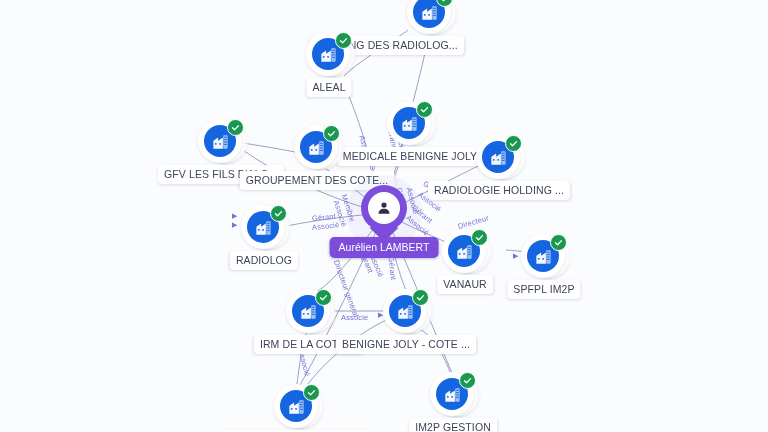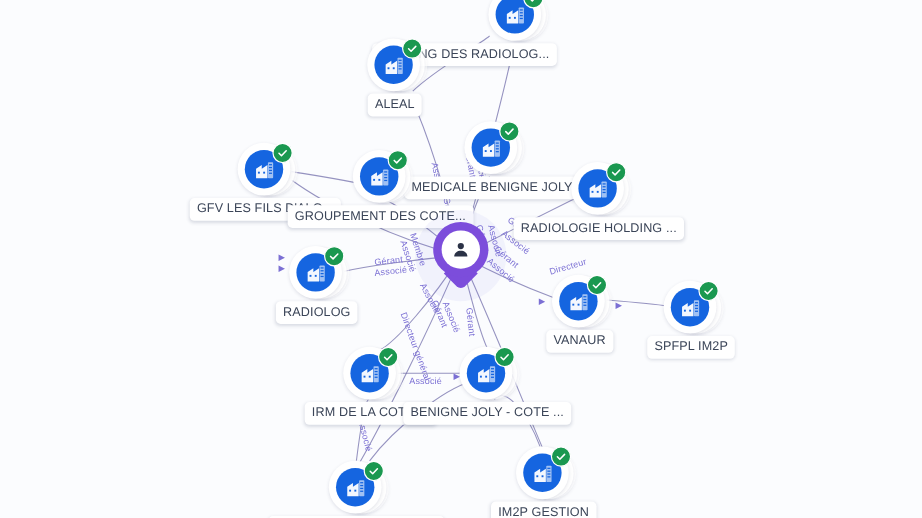--- a/index.html
+++ b/index.html
@@ -403,21 +403,21 @@
             </svg>
           </div>
           <div class="badge">
             <svg width="9" height="9" viewBox="0 0 24 24">
               <path d="M4 12.5l5.5 5.5L20 7" fill="none" stroke="#ffffff" stroke-width="3.4" stroke-linecap="round" stroke-linejoin="round"></path>
             </svg>
           </div>
         </div>
         <div class="node-label">RADIOLOG</div>
       </div>
-      <div class="node" style="left: 483px; top: 251px;">
+      <div class="node" style="left: 465px; top: 251px;">
         <div class="node-stack">
           <div class="stack-card c3"></div>
           <div class="stack-card c2"></div>
           <div class="stack-card c1"></div>
           <div class="disc">
             <svg width="19" height="19" viewBox="0 0 24 24">
               <path d="M3 21V11l6-4v4l6-4v14z" fill="#ffffff" opacity="0.95"></path>
               <rect x="15.5" y="4" width="5.5" height="17" rx="0.8" fill="#ffffff" opacity="0.6"></rect>
               <rect x="16.6" y="6" width="3.2" height="1.3" fill="#1565e0"></rect>
               <rect x="16.6" y="9" width="3.2" height="1.3" fill="#1565e0"></rect>
@@ -428,21 +428,21 @@
             </svg>
           </div>
           <div class="badge">
             <svg width="9" height="9" viewBox="0 0 24 24">
               <path d="M4 12.5l5.5 5.5L20 7" fill="none" stroke="#ffffff" stroke-width="3.4" stroke-linecap="round" stroke-linejoin="round"></path>
             </svg>
           </div>
         </div>
         <div class="node-label">VANAUR</div>
       </div>
-      <div class="node" style="left: 576px; top: 256px;">
+      <div class="node" style="left: 544px; top: 256px;">
         <div class="node-stack">
           <div class="stack-card c3"></div>
           <div class="stack-card c2"></div>
           <div class="stack-card c1"></div>
           <div class="disc">
             <svg width="19" height="19" viewBox="0 0 24 24">
               <path d="M3 21V11l6-4v4l6-4v14z" fill="#ffffff" opacity="0.95"></path>
               <rect x="15.5" y="4" width="5.5" height="17" rx="0.8" fill="#ffffff" opacity="0.6"></rect>
               <rect x="16.6" y="6" width="3.2" height="1.3" fill="#1565e0"></rect>
               <rect x="16.6" y="9" width="3.2" height="1.3" fill="#1565e0"></rect>
@@ -565,16 +565,17 @@
         <div class="pin">
           <div class="pin-tip"></div>
           <div class="pin-body"></div>
           <div class="pin-inner">
             <svg width="16" height="16" viewBox="0 0 24 24">
               <circle cx="12" cy="7.6" r="3.9" fill="#2b3246"></circle>
               <path d="M3.8 20.5c0-4.6 3.7-7.2 8.2-7.2s8.2 2.6 8.2 7.2z" fill="#2b3246"></path>
             </svg>
           </div>
         </div>
+        <div class="person-label">Aurélien LAMBERT</div>
       </div>
     </div>
 
 </div>
 
 </body></html>

